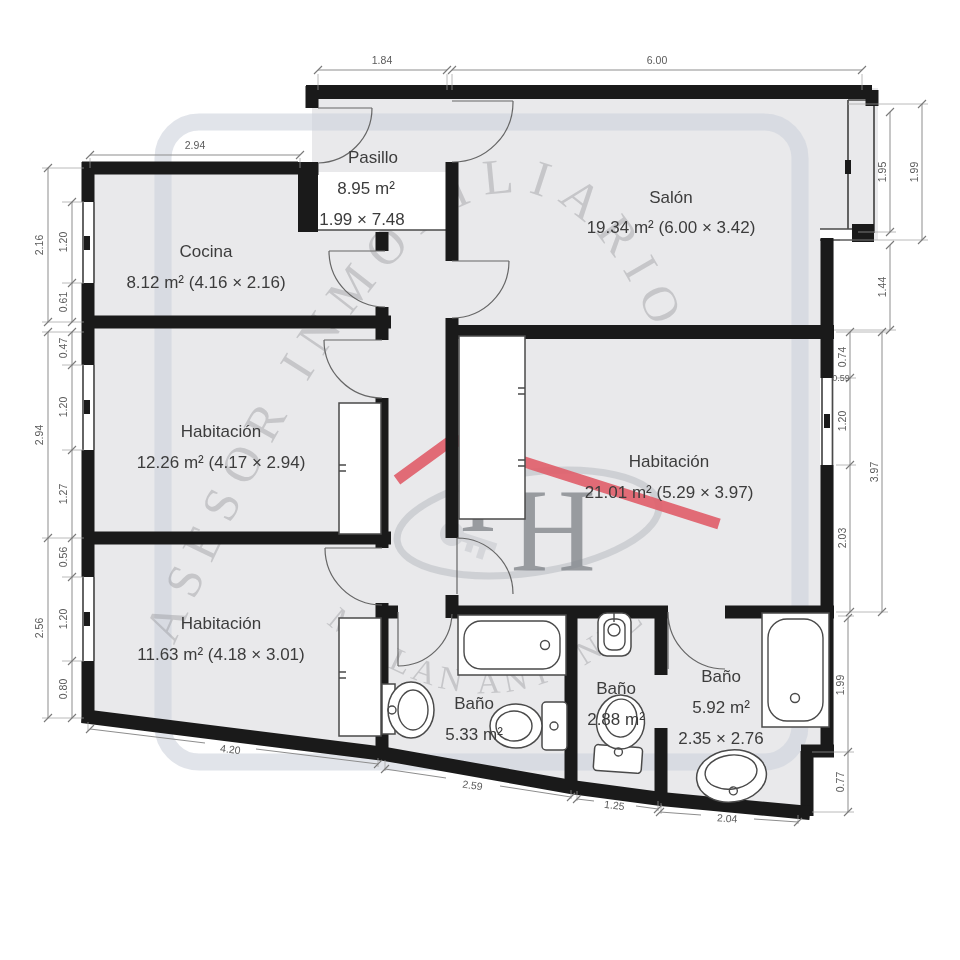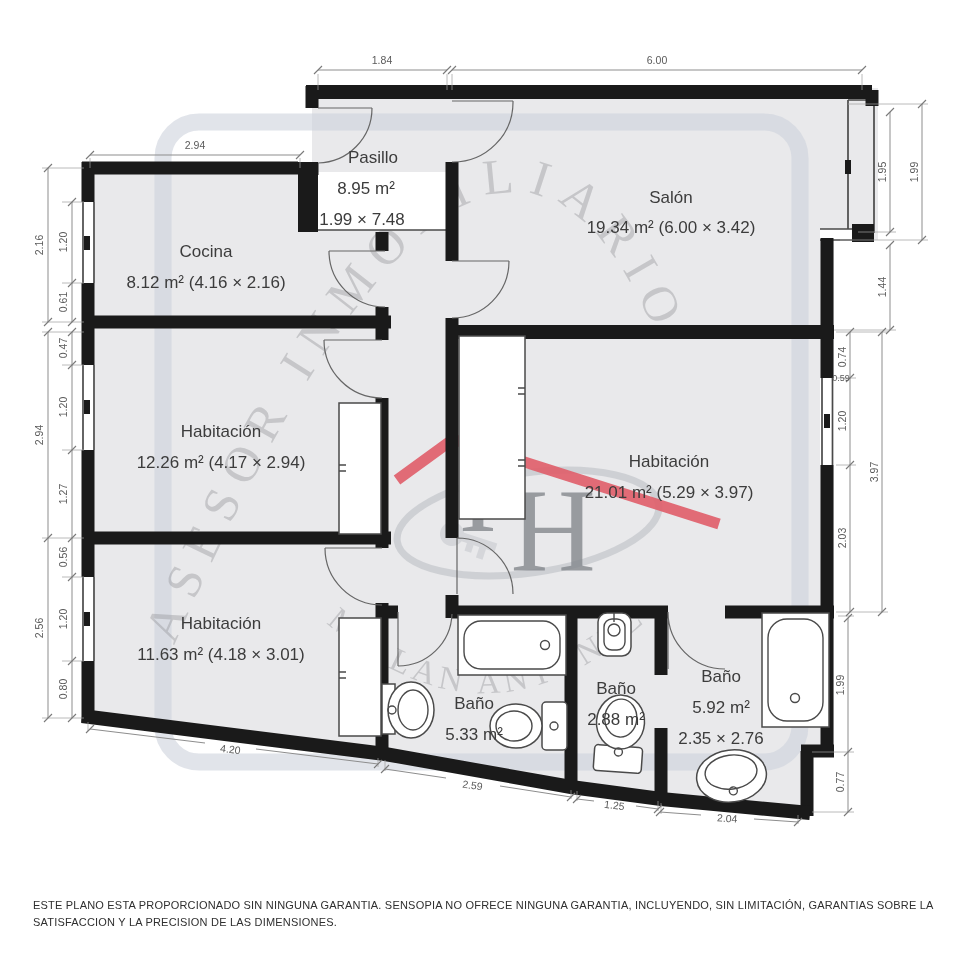--- a/index.html
+++ b/index.html
@@ -284,14 +284,13 @@
       <text class="rn" x="616" y="725">2.88 m²</text>
     </g>
     <g>
       <text class="rn" x="721" y="682">Baño</text>
       <text class="rn" x="721" y="713">5.92 m²</text>
       <text class="rn" x="721" y="744">2.35 × 2.76</text>
     </g>
   </g>
 </svg>
 
-<div id="disclaimer">ESTE PLANO ESTA PROPORCIONADO SIN NINGUNA GARANTIA. SENSOPIA NO OFRECE NINGUNA GARANTIA, INCLUYENDO, SIN LIMITACIÓN, GARANTIAS SOBRE LA SATISFACCION Y LA PRECISION DE LAS DIMENSIONES.</div>
 </div>
 
 </body></html>

